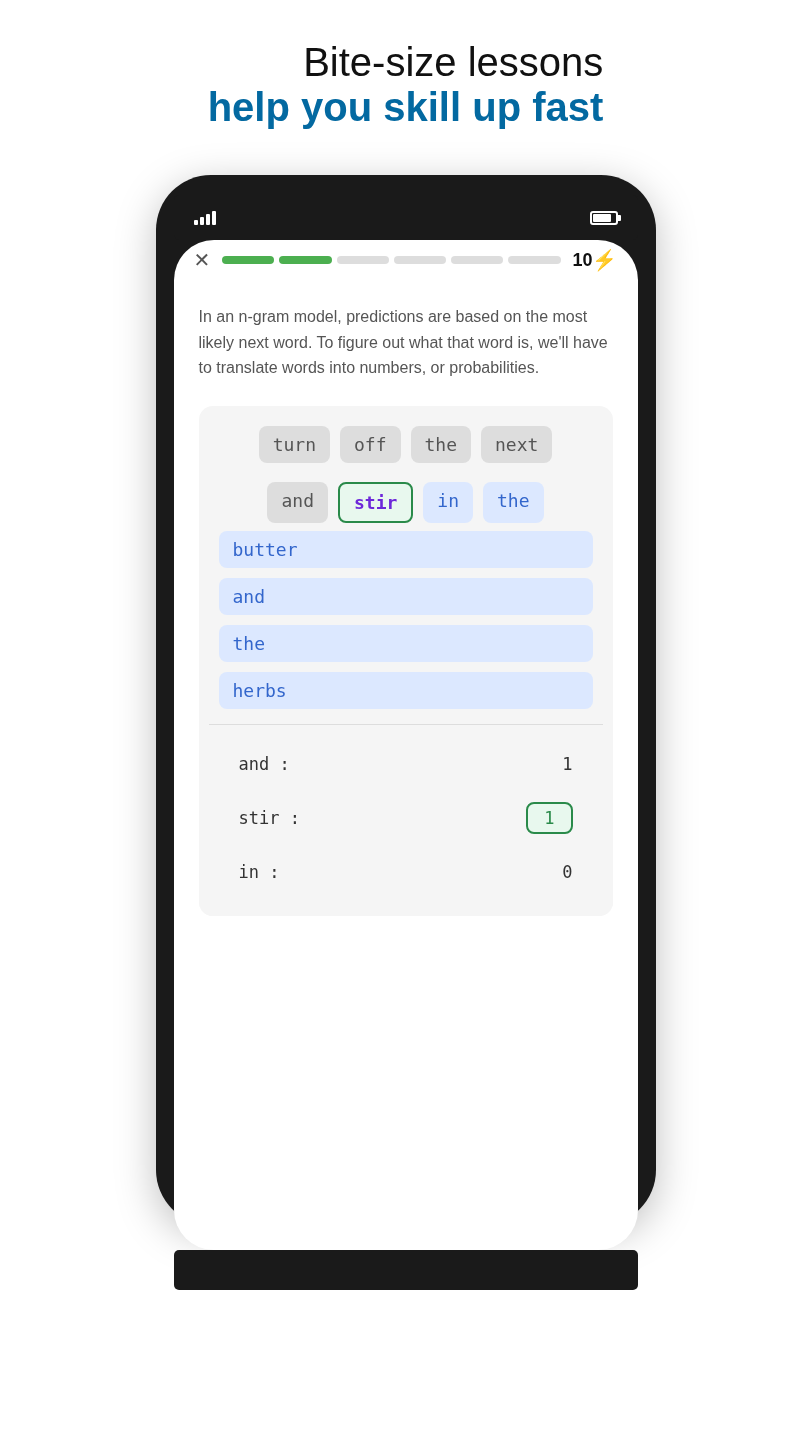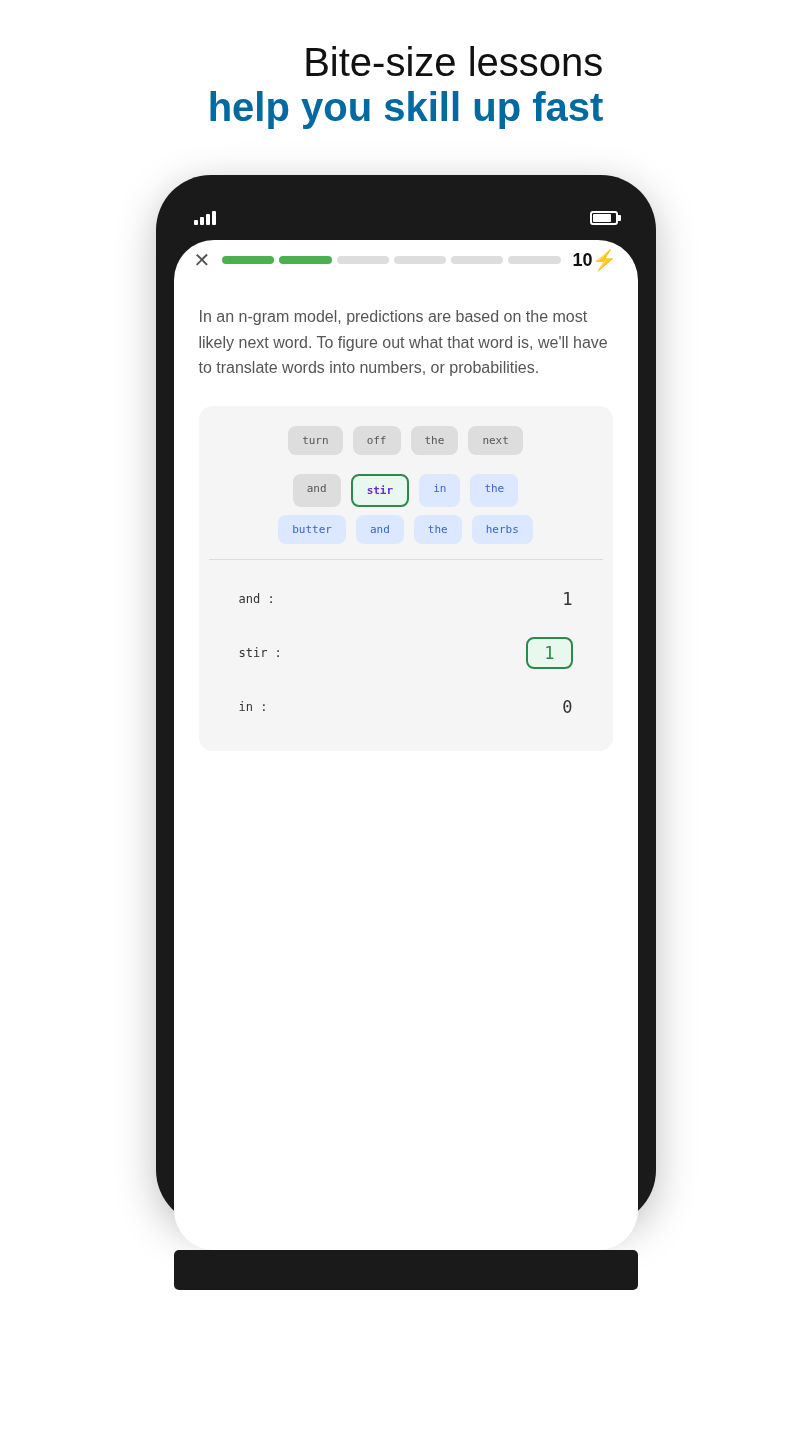--- a/index.html
+++ b/index.html
@@ -171,21 +171,21 @@
     .tokens-area {
       padding: 20px 20px 15px;
       display: flex;
       flex-wrap: wrap;
       gap: 10px;
       justify-content: center;
     }
     .token {
       padding: 8px 14px;
       border-radius: 8px;
-      font-size: 11px;
+      font-size: 18px;
       font-family: monospace;
     }
     .token-gray {
       background: #ddd;
       color: #555;
     }
     .token-blue {
       background: #dce8ff;
       color: #3366cc;
     }
@@ -209,21 +209,21 @@
       background: #f5f5f5;
     }
     .freq-row {
       display: flex;
       align-items: center;
       justify-content: space-between;
       padding: 14px 20px;
     }
     .freq-word {
       font-family: monospace;
-      font-size: 12px;
+      font-size: 17px;
       color: #333;
     }
     .freq-value {
       font-family: monospace;
       font-size: 17px;
       color: #333;
     }
     .freq-value-boxed {
       font-family: monospace;
       font-size: 17px;
@@ -292,21 +292,21 @@
           <span class="token token-gray">next</span>
         </div>
 
         <div class="tokens-area" style="padding-top:4px; padding-bottom:4px;">
           <span class="token token-gray">and</span>
           <span class="token token-green-outline">stir</span>
           <span class="token token-blue">in</span>
           <span class="token token-blue">the</span>
         </div>
 
-        <div class="tokens-area" style="padding-top:4px;">
+        <div class="tokens-area" style="padding-top:4px;flex-direction:column;">
           <span class="token token-blue">butter</span>
           <span class="token token-blue">and</span>
           <span class="token token-blue">the</span>
           <span class="token token-blue">herbs</span>
         </div>
 
         <div class="card-divider"></div>
 
         <div class="freq-table">
           <div class="freq-row">

